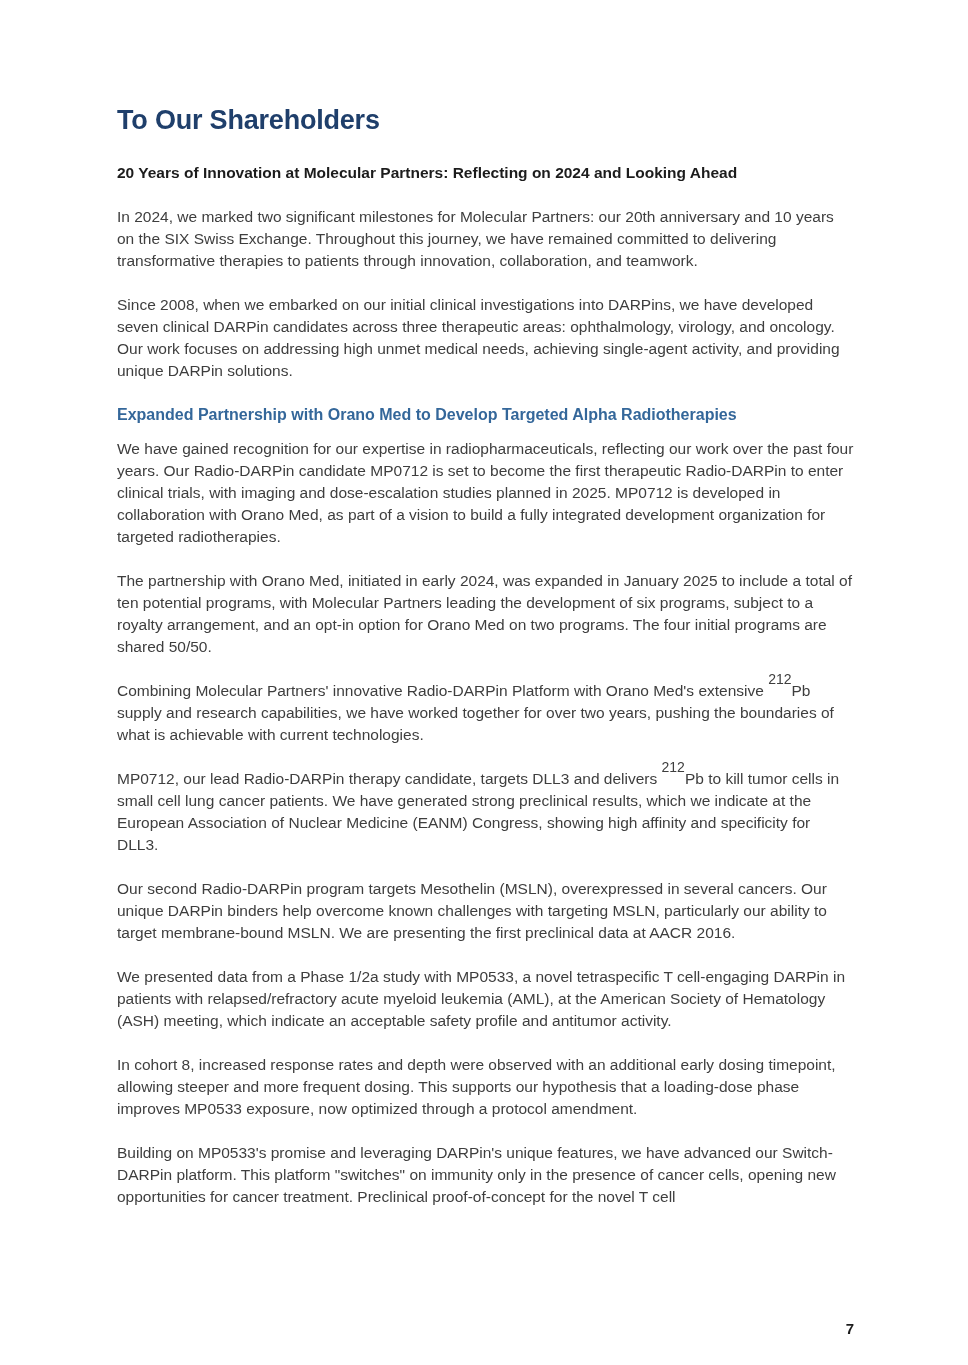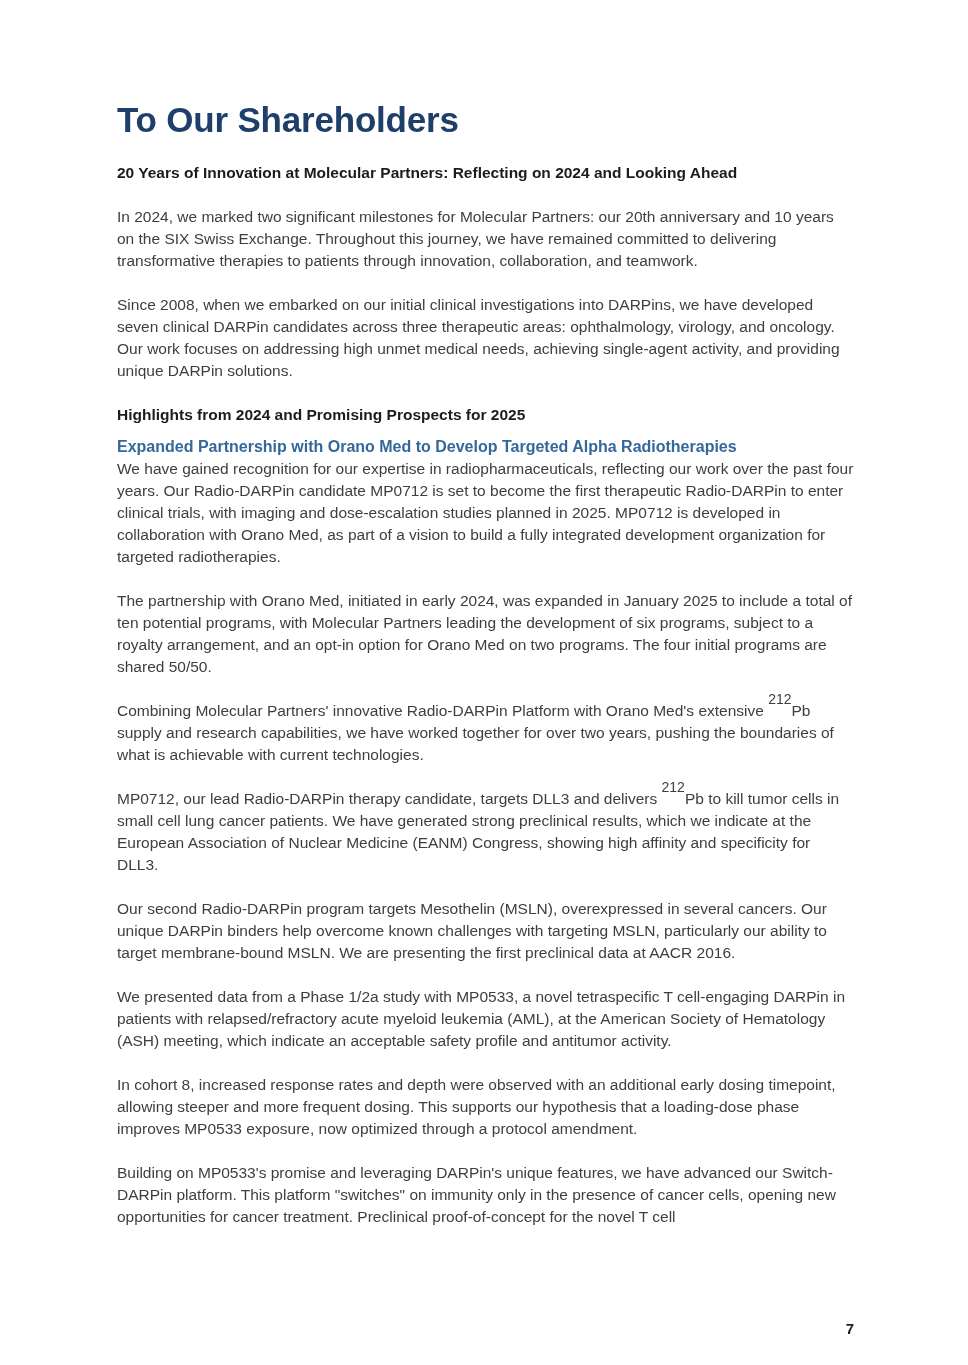--- a/index.html
+++ b/index.html
@@ -13,21 +13,21 @@
     overflow: hidden;
   }
   .content {
     position: absolute;
     left: 117px;
     top: 104px;
     width: 738px;
   }
   h1.page-title {
     margin: 0 0 26px 0;
-    font-size: 35px;
+    font-size: 27px;
     line-height: 32px;
     font-weight: 700;
     letter-spacing: -0.2px;
     color: #1f3f6b;
   }
   h2.bold-heading {
     margin: 10px 0;
     font-size: 15.5px;
     line-height: 22px;
     font-weight: 700;
@@ -39,21 +39,21 @@
     line-height: 22px;
     font-weight: 700;
     color: #34679a;
   }
   p.body-para {
     margin: 22px 0;
     font-size: 15.5px;
     line-height: 22px;
     color: #3e3e3e;
   }
-  p.body-para.lead { margin-top: 0; }
+  p.body-para.lead { margin-top: 12px; }
   sup.isotope {
     font-size: 14px;
     line-height: 0;
     position: relative;
     top: -0.45em;
   }
   .page-number {
     position: absolute;
     right: 114px;
     bottom: 28px;
@@ -68,21 +68,20 @@
 <div class="page">
   <main class="content">
 
     <h1 class="page-title">To Our Shareholders</h1>
 
     <h2 class="bold-heading">20 Years of Innovation at Molecular Partners: Reflecting on 2024 and Looking Ahead</h2>
 
     <p class="body-para">In 2024, we marked two significant milestones for Molecular Partners: our 20th anniversary and 10 years on the SIX Swiss Exchange. Throughout this journey, we have remained committed to delivering transformative therapies to patients through innovation, collaboration, and teamwork.</p>
     <p class="body-para">Since 2008, when we embarked on our initial clinical investigations into DARPins, we have developed seven clinical DARPin candidates across three therapeutic areas: ophthalmology, virology, and oncology. Our work focuses on addressing high unmet medical needs, achieving single-agent activity, and providing unique DARPin solutions.</p>
 
-    <h2 class="bold-heading">Highlights from 2024 and Promising Prospects for 2025</h2>
 
     <section>
       <h3 class="blue-heading">Expanded Partnership with Orano Med to Develop Targeted Alpha Radiotherapies</h3>
       <p class="body-para lead">We have gained recognition for our expertise in radiopharmaceuticals, reflecting our work over the past four years. Our Radio-DARPin candidate MP0712 is set to become the first therapeutic Radio-DARPin to enter clinical trials, with imaging and dose-escalation studies planned in 2025. MP0712 is developed in collaboration with Orano Med, as part of a vision to build a fully integrated development organization for targeted radiotherapies.</p>
       <p class="body-para">The partnership with Orano Med, initiated in early 2024, was expanded in January 2025 to include a total of ten potential programs, with Molecular Partners leading the development of six programs, subject to a royalty arrangement, and an opt-in option for Orano Med on two programs. The four initial programs are shared 50/50.</p>
       <p class="body-para"><span>Combining Molecular Partners' innovative Radio-DARPin Platform with Orano Med's extensive </span><sup class="isotope">212</sup><span>Pb supply and research capabilities, we have worked together for over two years, pushing the boundaries of what is achievable with current technologies.</span></p>
       <p class="body-para"><span>MP0712, our lead Radio-DARPin therapy candidate, targets DLL3 and delivers </span><sup class="isotope">212</sup><span>Pb to kill tumor cells in small cell lung cancer patients. We have generated strong preclinical results, which we indicate at the European Association of Nuclear Medicine (EANM) Congress, showing high affinity and specificity for DLL3.</span></p>
       <p class="body-para">Our second Radio-DARPin program targets Mesothelin (MSLN), overexpressed in several cancers. Our unique DARPin binders help overcome known challenges with targeting MSLN, particularly our ability to target membrane-bound MSLN. We are presenting the first preclinical data at AACR 2016.</p>
     </section>
 

